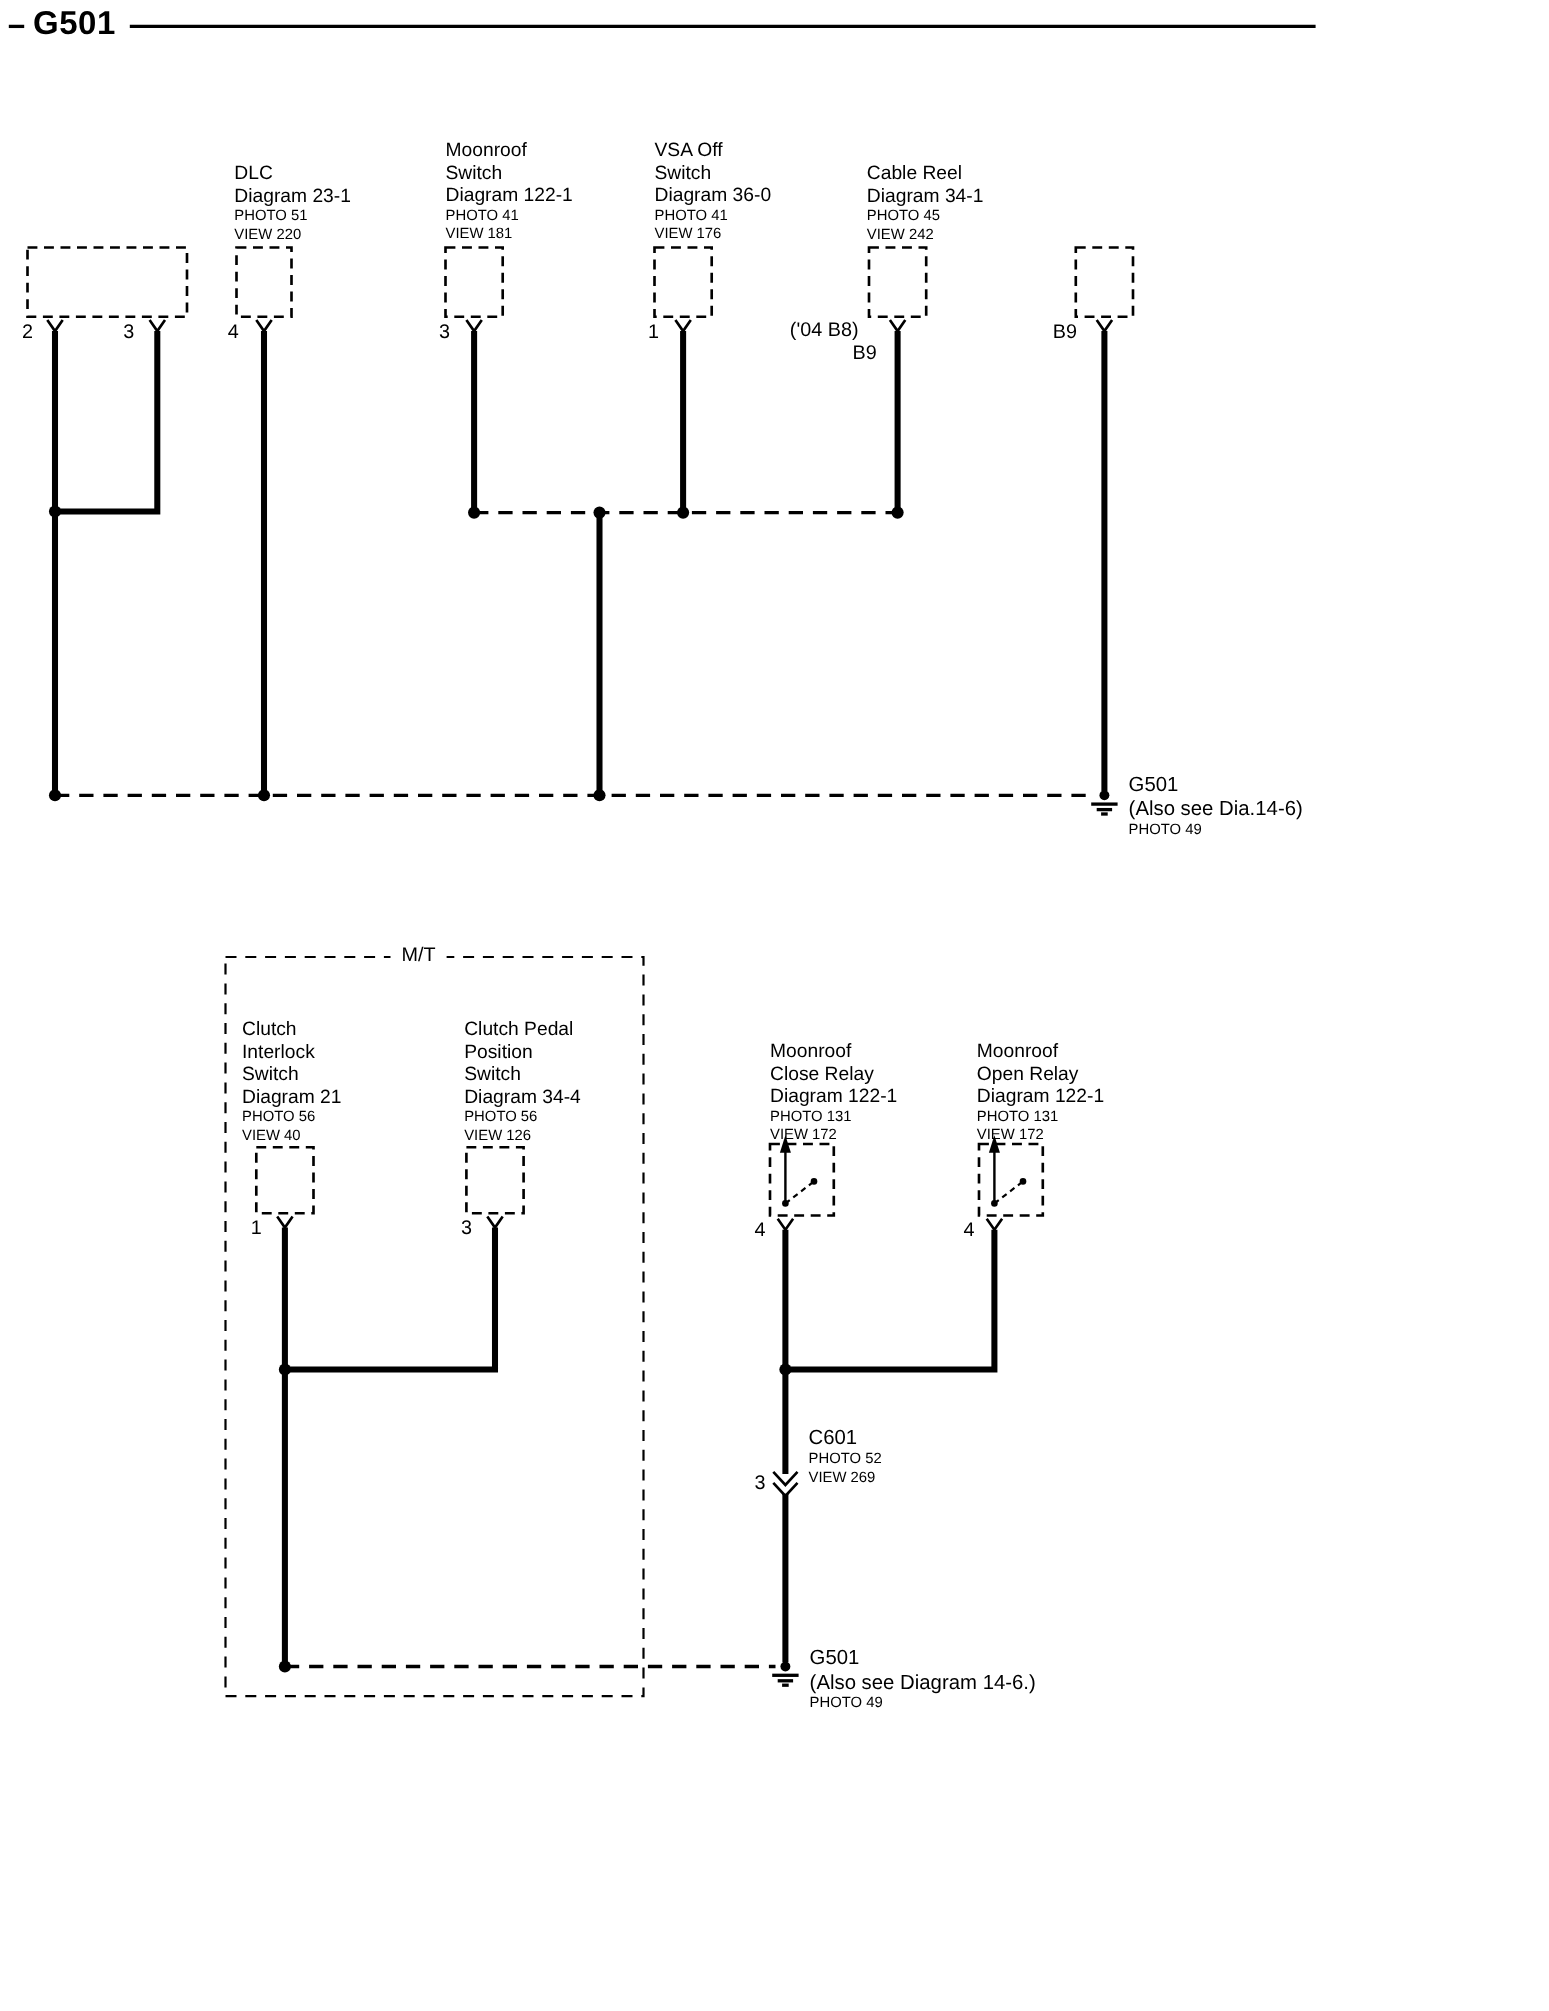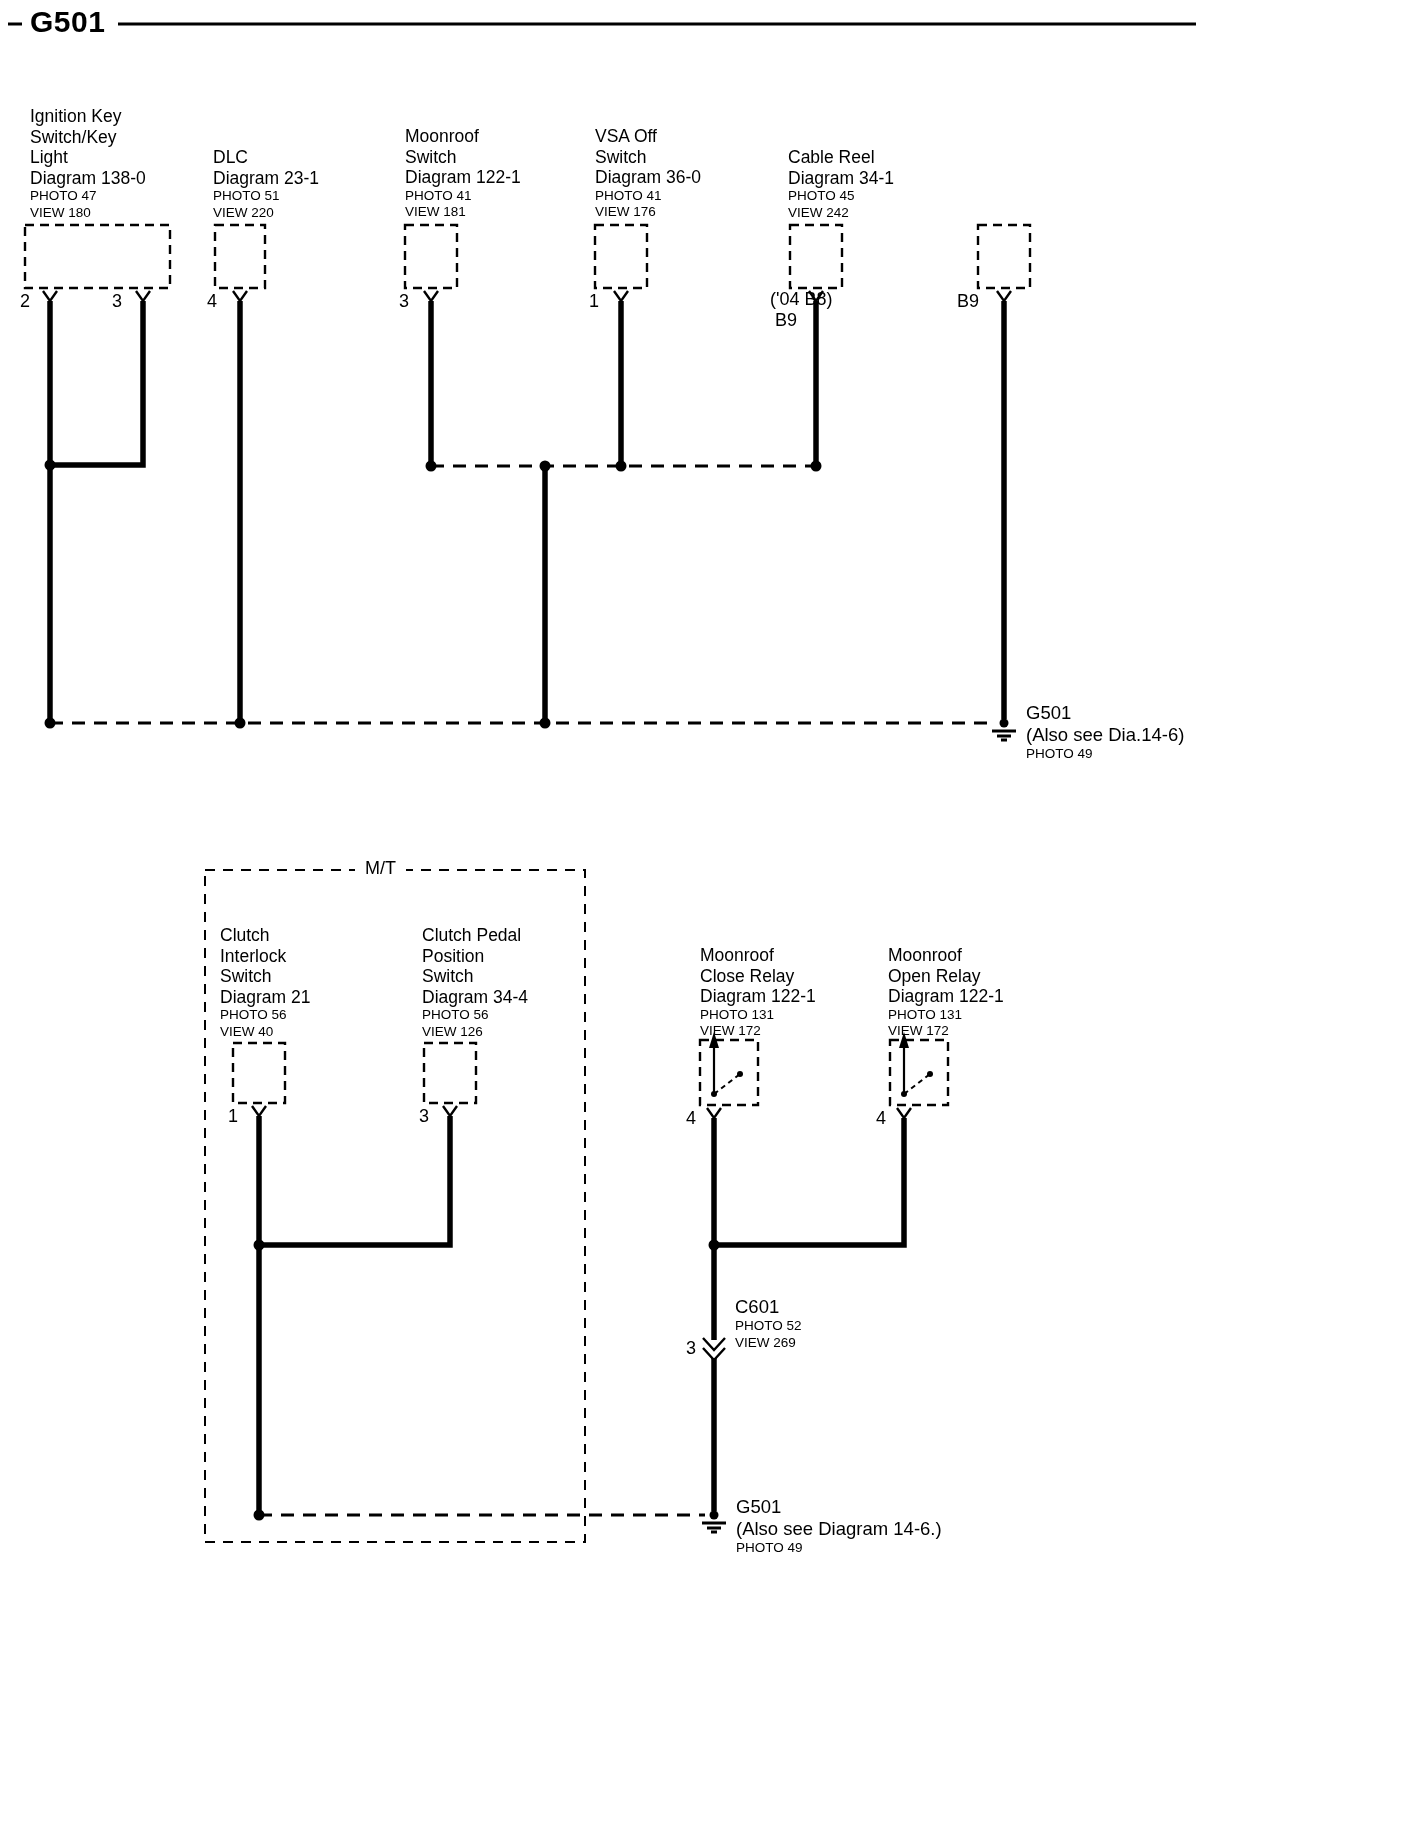--- a/index.html
+++ b/index.html
@@ -137,28 +137,20 @@
     </g>
 
     <g class="fork">
       <path d="M703 1338 L714 1350 L725 1338"></path>
       <path d="M703 1348 L714 1360 L725 1348"></path>
     </g>
   </svg>
 
   <div class="title">G501</div>
 
-  <div class="lbl" style="left:30px;top:106px">
-    <span>Ignition Key</span>
-    <span>Switch/Key</span>
-    <span>Light</span>
-    <span>Diagram 138-0</span>
-    <span class="sm">PHOTO 47</span>
-    <span class="sm">VIEW 180</span>
-  </div>
 
   <div class="lbl" style="left:213px;top:147px">
     <span>DLC</span>
     <span>Diagram 23-1</span>
     <span class="sm">PHOTO 51</span>
     <span class="sm">VIEW 220</span>
   </div>
 
   <div class="lbl" style="left:405px;top:126px">
     <span>Moonroof</span>
@@ -182,21 +174,21 @@
     <span class="sm">PHOTO 45</span>
     <span class="sm">VIEW 242</span>
   </div>
 
 
   <div class="pin" style="left:20px;top:291px">2</div>
   <div class="pin" style="left:112px;top:291px">3</div>
   <div class="pin" style="left:207px;top:291px">4</div>
   <div class="pin" style="left:399px;top:291px">3</div>
   <div class="pin" style="left:589px;top:291px">1</div>
-  <div class="pin" style="left:770px;top:289px">('04 B8)</div>
+  <div class="pin" style="left:718px;top:289px">('04 B8)</div>
   <div class="pin" style="left:775px;top:310px">B9</div>
   <div class="pin" style="left:957px;top:291px">B9</div>
 
   <div class="gl" style="left:1026px;top:702px">
     <span>G501</span>
     <span>(Also see Dia.14-6)</span>
     <span class="sm">PHOTO 49</span>
   </div>
 
   <div class="mt">M/T</div>

